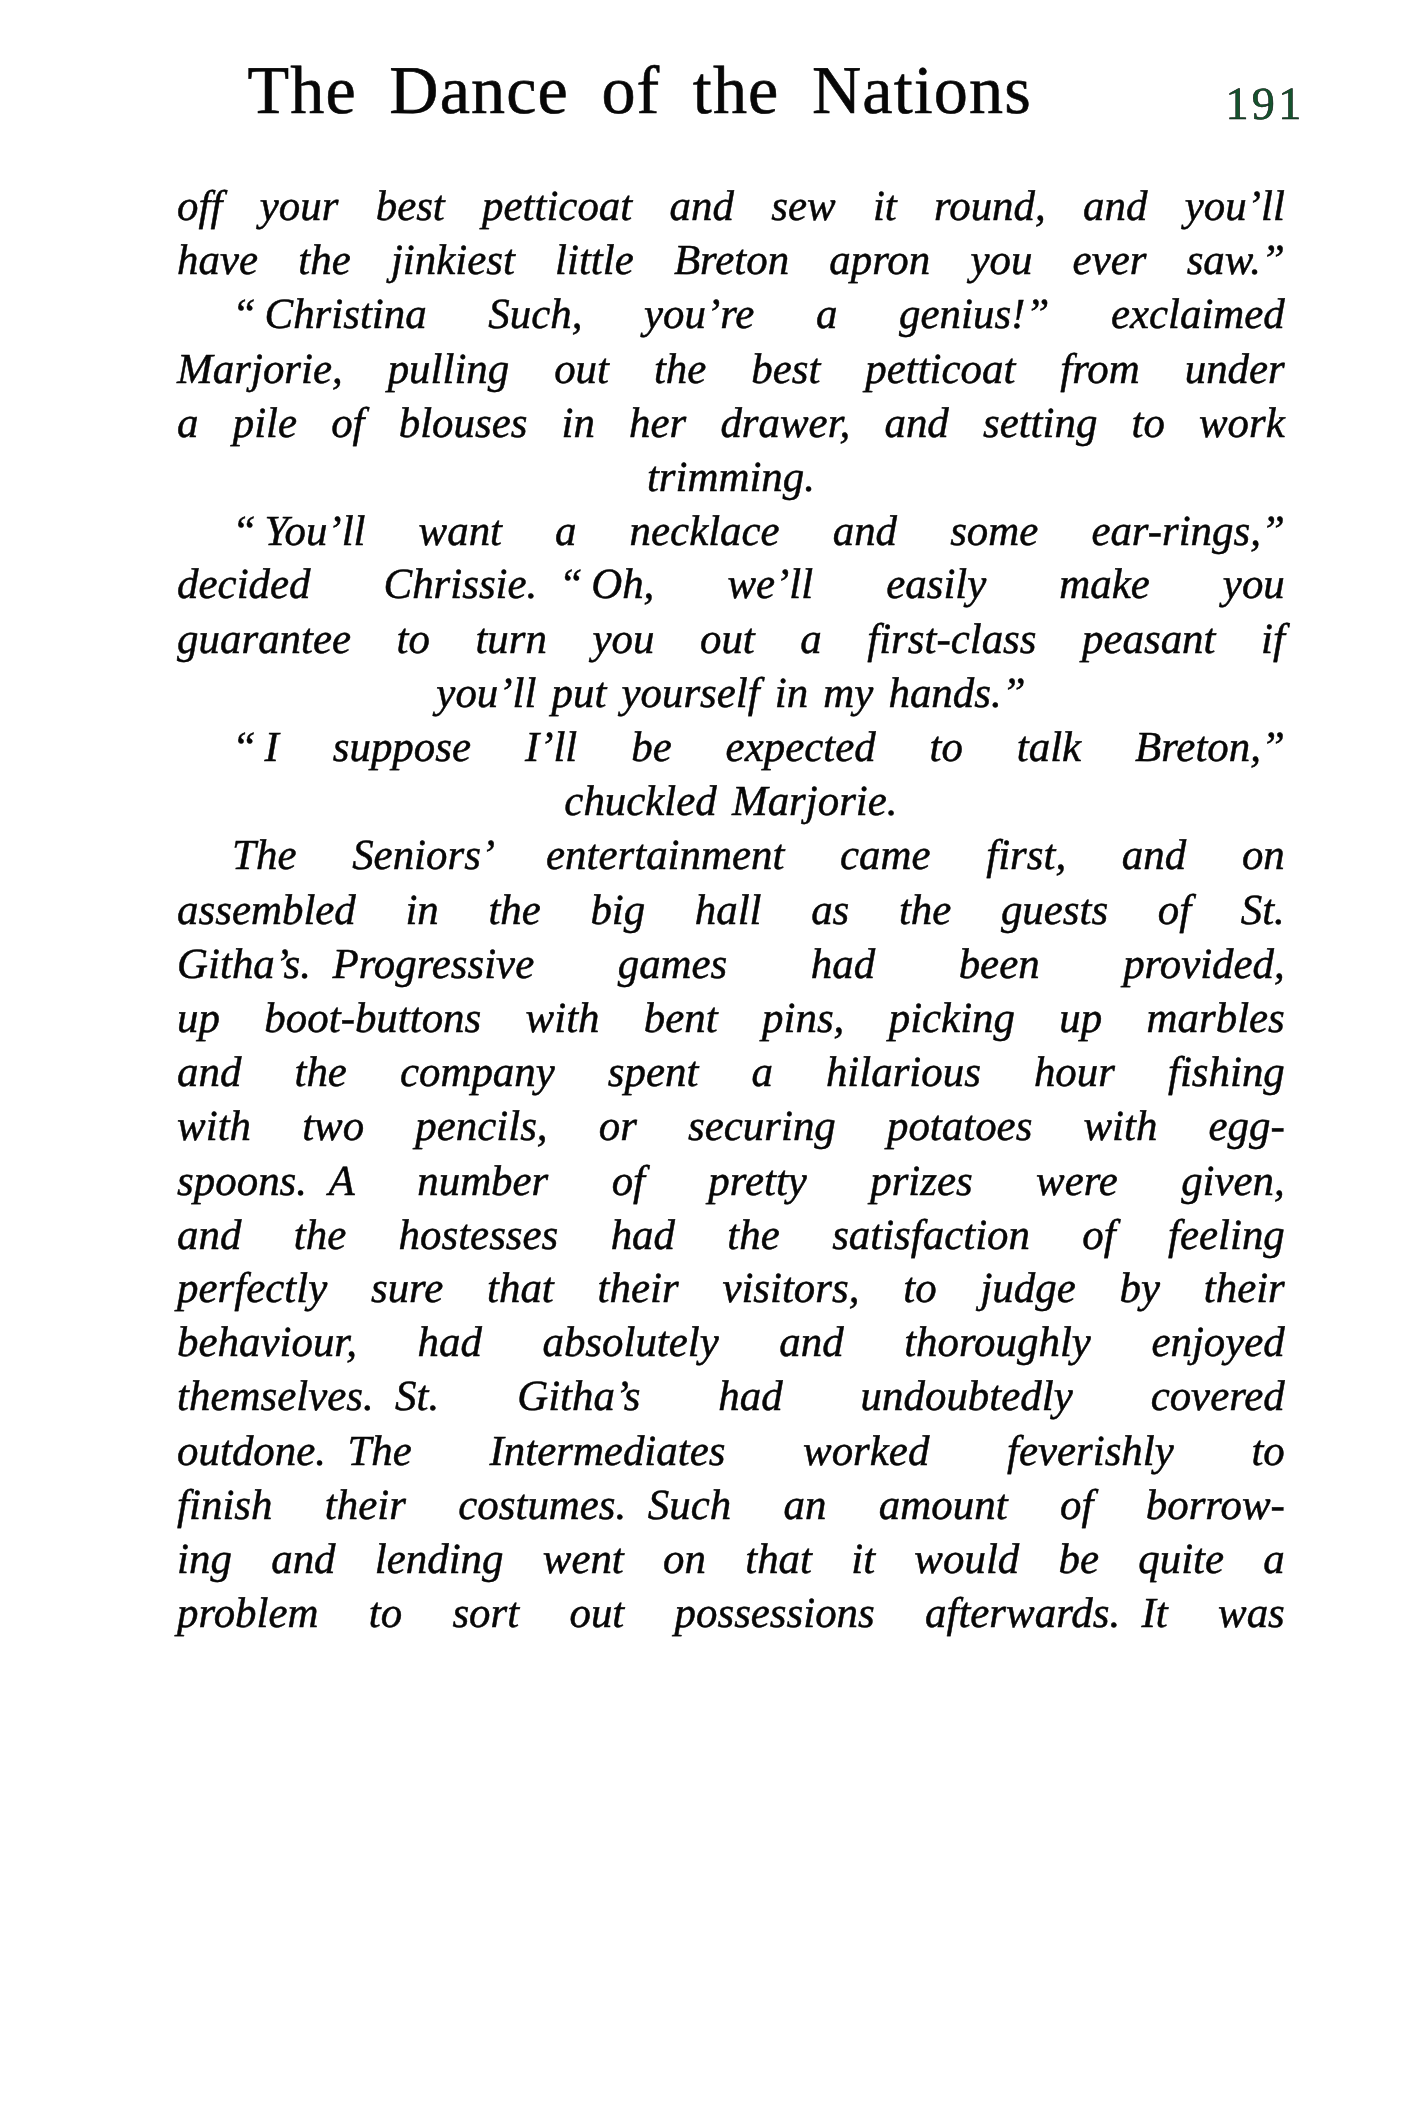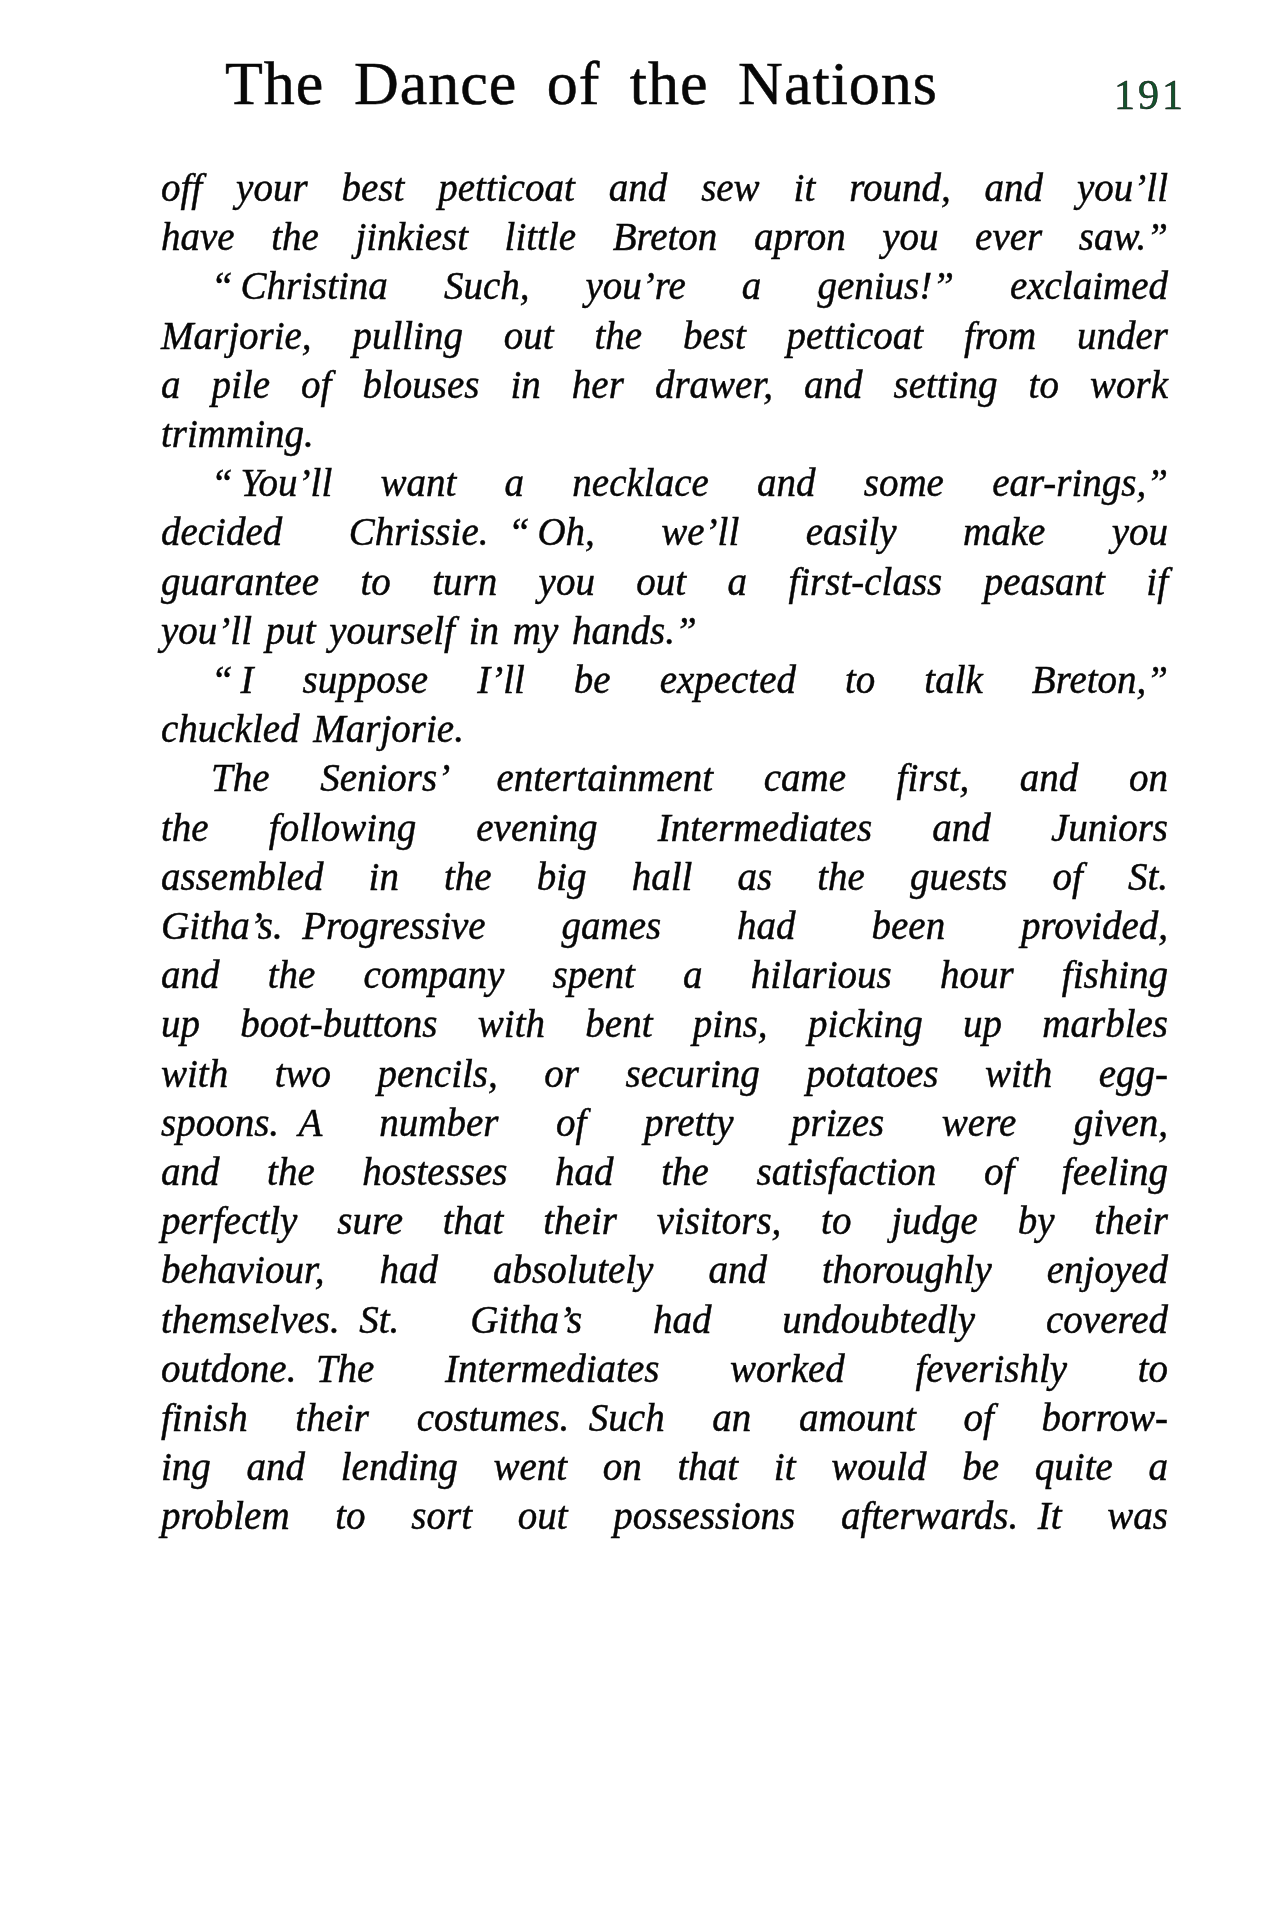--- a/index.html
+++ b/index.html
@@ -41,21 +41,21 @@
     position: absolute;
     left: 133px;
     top: 163px;
     width: 1007px;
     font-style: italic;
   }
   .line {
     font-size: 39px;
     line-height: 49.2px;
     word-spacing: 4px;
-    text-align: left;
+    text-align: center;
     -webkit-text-stroke: 0.45px #070707;
     text-justify: inter-word;
   }
   .line.fill {
     text-align: justify;
     text-align-last: justify;
   }
   .line.indent { text-indent: 50px; }
   .speck {
     position: absolute;
@@ -80,25 +80,24 @@
       <div class="line fill">Marjorie, pulling out the best petticoat from under</div>
       <div class="line fill">a pile of blouses in her drawer, and setting to work</div>
       <div class="line">trimming.</div>
       <div class="line fill indent">“ You’ll want a necklace and some ear-rings,”</div>
       <div class="line fill">decided Chrissie. “ Oh, we’ll easily make you</div>
       <div class="line fill">guarantee to turn you out a first-class peasant if</div>
       <div class="line">you’ll put yourself in my hands.”</div>
       <div class="line fill indent">“ I suppose I’ll be expected to talk Breton,”</div>
       <div class="line">chuckled Marjorie.</div>
       <div class="line fill indent">The Seniors’ entertainment came first, and on</div>
-      <div class="line fill">the following evening Intermediates and Juniors</div>
       <div class="line fill">assembled in the big hall as the guests of St.</div>
       <div class="line fill">Githa’s. Progressive games had been provided,</div>
+      <div class="line fill">up boot-buttons with bent pins, picking up marbles</div>
       <div class="line fill">and the company spent a hilarious hour fishing</div>
-      <div class="line fill">up boot-buttons with bent pins, picking up marbles</div>
       <div class="line fill">with two pencils, or securing potatoes with egg-</div>
       <div class="line fill">spoons. A number of pretty prizes were given,</div>
       <div class="line fill">and the hostesses had the satisfaction of feeling</div>
       <div class="line fill">perfectly sure that their visitors, to judge by their</div>
       <div class="line fill">behaviour, had absolutely and thoroughly enjoyed</div>
       <div class="line fill">themselves. St. Githa’s had undoubtedly covered</div>
       <div class="line fill">outdone. The Intermediates worked feverishly to</div>
       <div class="line fill">finish their costumes. Such an amount of borrow-</div>
       <div class="line fill">ing and lending went on that it would be quite a</div>
       <div class="line fill">problem to sort out possessions afterwards. It was</div>

